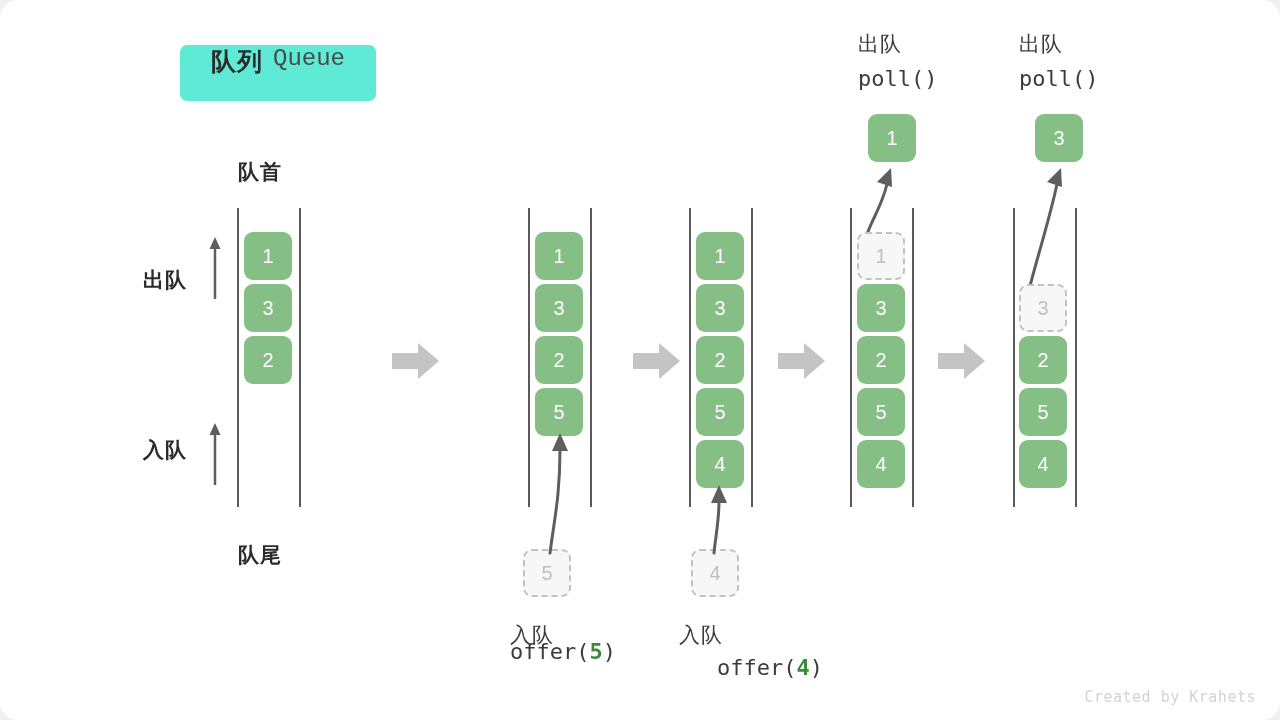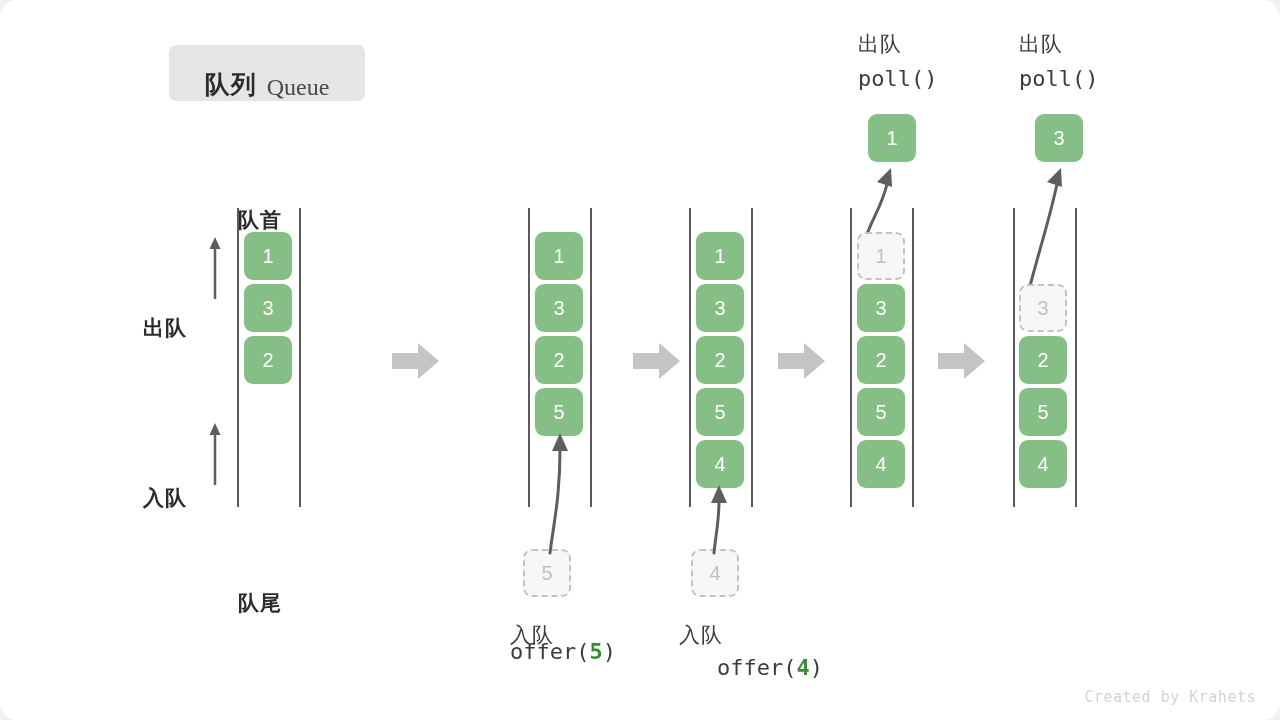--- a/index.html
+++ b/index.html
@@ -14,49 +14,48 @@
     background: #ffffff;
     border-radius: 18px;
     overflow: hidden;
     font-family: "Liberation Sans", "DejaVu Sans", sans-serif;
     box-sizing: border-box;
   }
   .abs { position: absolute; }
 
   
   #title-badge {
-    left: 169px; top: 45px;
+    left: 180px; top: 45px;
     width: 196px; height: 56px;
-    background: #e5e5e5;
+    background: #5eead4;
     border-radius: 7px;
     display: flex;
-    align-items: flex-end;
+    align-items: flex-start;
     justify-content: center;
     gap: 10px;
   }
   #title-badge .cn {
     font-size: 25px;
     font-weight: bold;
     color: #2b2b2b;
     letter-spacing: 1px;
   }
   #title-badge .en {
-    font-family: Liberation Serif, serif;
+    font-family: Liberation Mono, monospace;
     font-size: 24px;
     color: #4a4a4a;
   }
 
   
   .cn-bold {
     font-size: 21px;
     font-weight: bold;
     color: #2b2b2b;
     letter-spacing: 1px;
     white-space: nowrap;
-    margin-top: 48px;
   }
   .cn-reg {
     font-size: 21px;
     color: #3b3b3b;
     letter-spacing: 1px;
     white-space: nowrap;
   }
   .mono {
     font-family: "DejaVu Sans Mono", "Liberation Mono", monospace;
     font-size: 22px;

